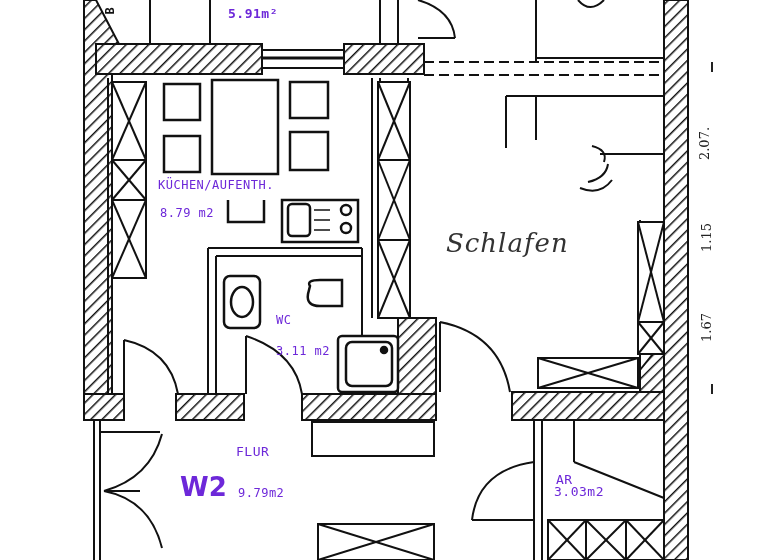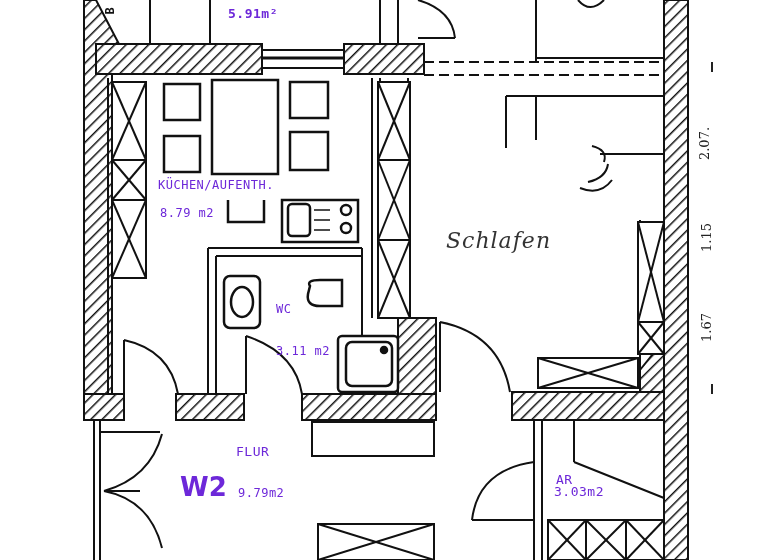--- a/index.html
+++ b/index.html
@@ -4,21 +4,21 @@
 <style>
   html, body { margin: 0; padding: 0; background: #ffffff; }
   body { width: 768px; height: 560px; overflow: hidden; position: relative;
          font-family: "DejaVu Sans", sans-serif; color: #111; }
   #plan { position: absolute; left: 0; top: 0; }
   .lbl { position: absolute; font-family: "DejaVu Sans Mono", monospace; color: #6d28d9;
          white-space: nowrap; letter-spacing: 0.5px; }
   .lbl-sm { font-size: 13px; }
   .lbl-xs { font-size: 12px; }
   .lbl-w2 { font-family: "DejaVu Sans", sans-serif; font-weight: bold; font-size: 26px; letter-spacing: 0; margin-left: 22px; }
-  .lbl-hand { font-family: "DejaVu Serif", serif; font-style: italic; font-size: 22px; letter-spacing: 1px; color: #333; }
+  .lbl-hand { font-family: "DejaVu Serif", serif; font-style: italic; font-size: 26px; letter-spacing: 1px; color: #333; }
   .dim { position: absolute; font-family: "DejaVu Serif", serif; font-size: 13px; color: #222;
          transform: rotate(-90deg); transform-origin: center center; white-space: nowrap; }
   .vtext { position: absolute; font-family: "DejaVu Sans Mono", monospace; font-size: 12px; font-weight: bold;
            transform: rotate(-90deg); transform-origin: center center; }
 </style>
 </head>
 <body>
 
 <svg id="plan" width="768" height="560" viewBox="0 0 768 560" xmlns="http://www.w3.org/2000/svg">
   <defs>
@@ -195,21 +195,21 @@
   </g>
 </svg>
 
 <div class="vtext" style="left:106px; top:4px;">B</div>
 
 <div class="lbl lbl-sm" style="left:228px; top:6px; font-weight:bold;">5.91m²</div>
 
 <div class="lbl lbl-xs" style="left:158px; top:178px;">KÜCHEN/AUFENTH.</div>
 <div class="lbl lbl-xs" style="left:160px; top:200px;margin-top:6px;">8.79 m2</div>
 
-<div class="lbl lbl-xs" style="left:276px; top:302px;">WC</div>
+<div class="lbl lbl-xs" style="left:276px; top:313px;">WC</div>
 <div class="lbl lbl-xs" style="left:276px; top:344px;">3.11 m2</div>
 
 <div class="lbl lbl-hand" style="left:446px; top:228px;">Schlafen</div>
 
 <div class="lbl lbl-w2" style="left:158px; top:472px;">W2</div>
 
 <div class="lbl lbl-sm" style="left:236px; top:444px; font-weight:normal;">FLUR</div>
 <div class="lbl lbl-xs" style="left:238px; top:486px; font-weight:normal;">9.79m2</div>
 
 <div class="lbl lbl-sm" style="left:556px; top:472px;">AR</div>

